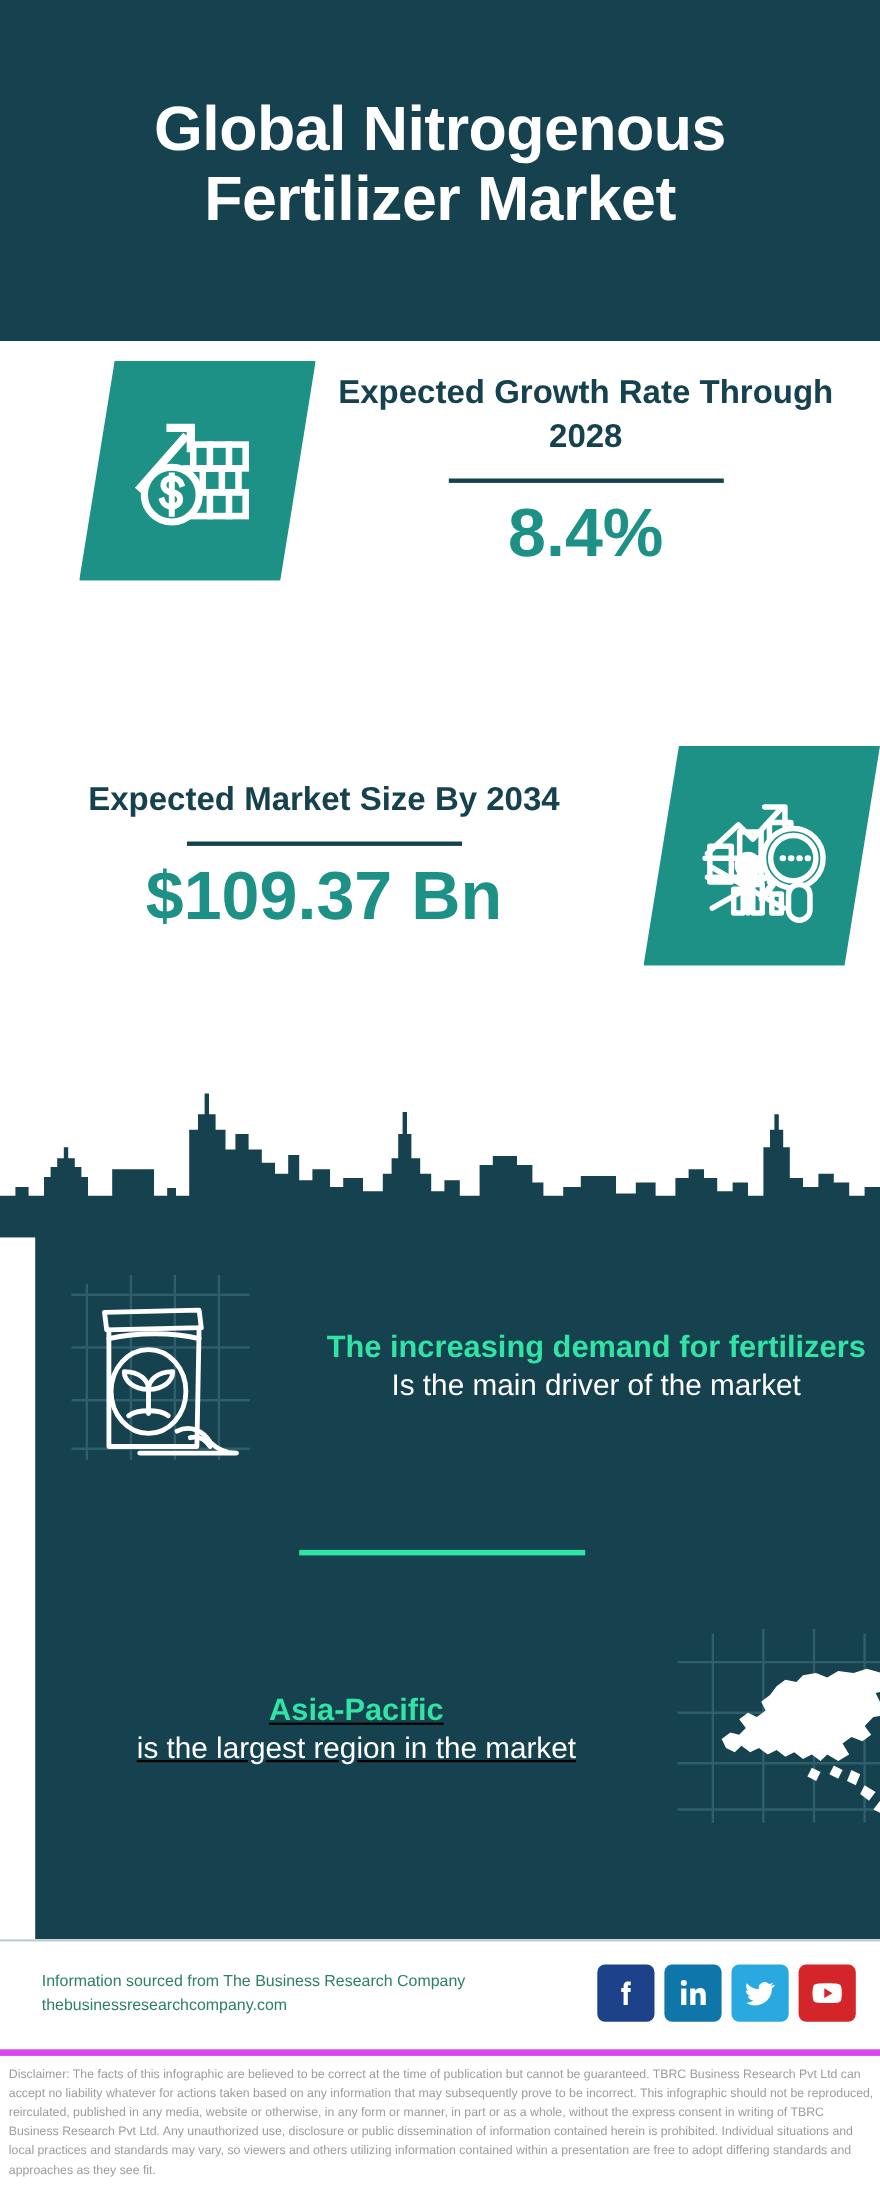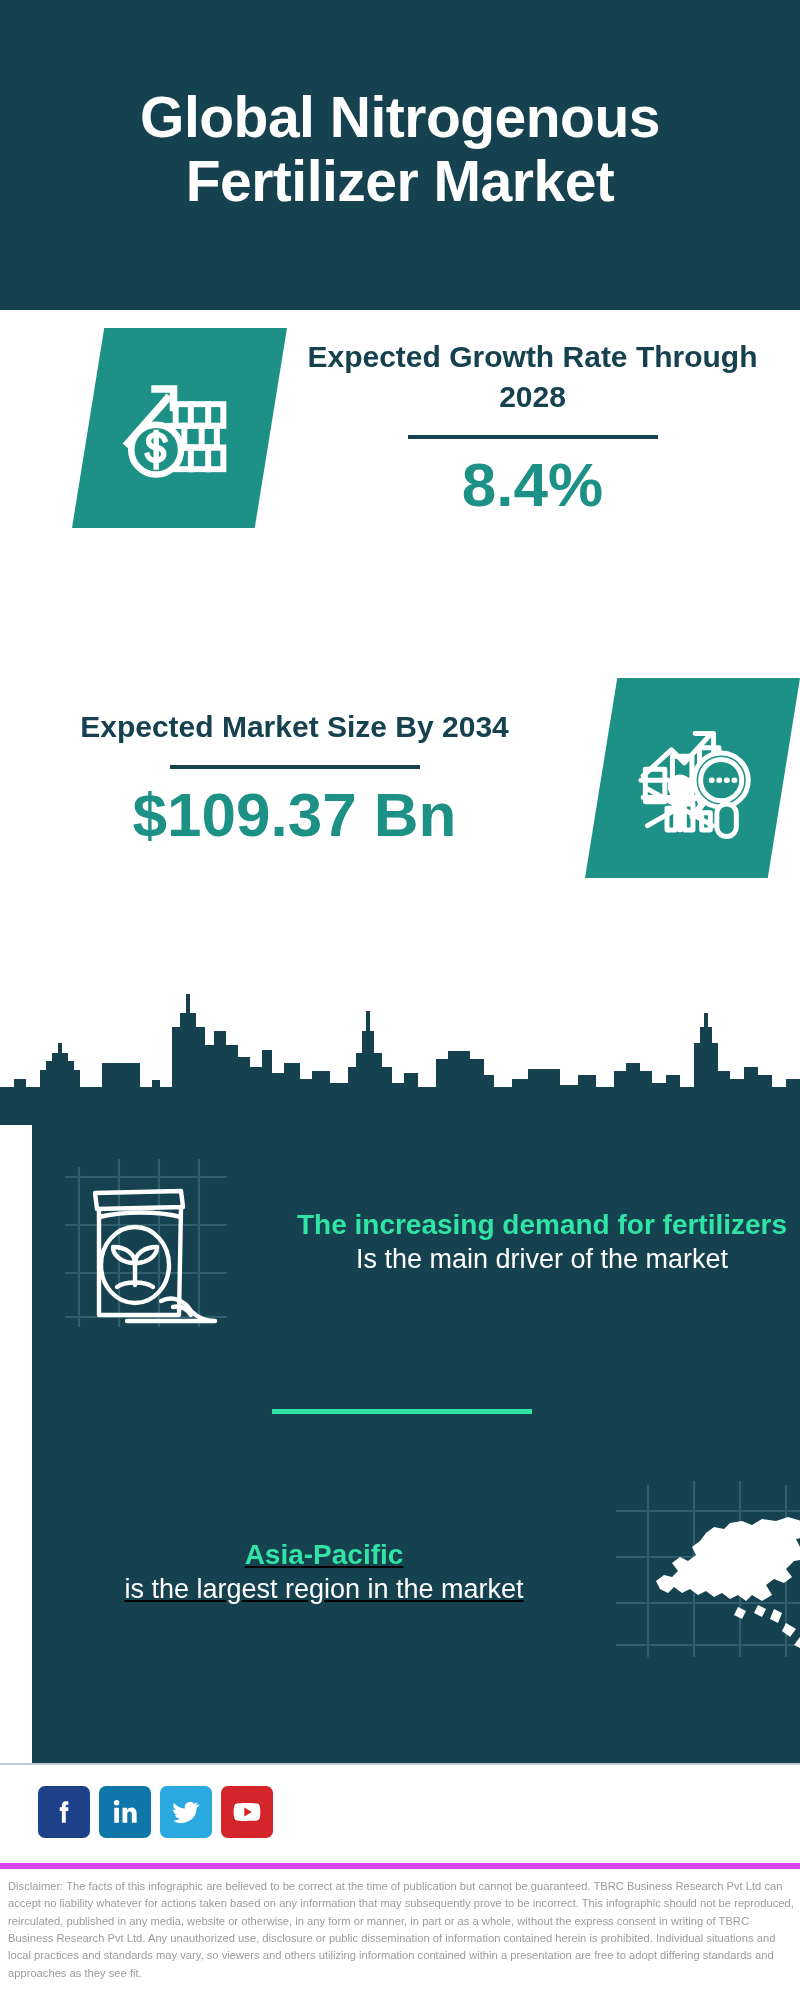--- a/index.html
+++ b/index.html
@@ -347,20 +347,24 @@
           <path fill="#ffffff" d="M176 146 L186 152 L180 160 L172 154 Z"></path>
           <path fill="#ffffff" d="M128 130 L136 134 L132 142 L124 138 Z"></path>
           <path fill="#ffffff" d="M190 160 L200 166 L192 172 L184 168 Z"></path>
         </svg>
       </span>
     </div>
   </div>
 </div>
 
 <div class="source-bar">
+  <div class="source-text">
+    <div class="source-line">Information sourced from The Business Research Company</div>
+    <div class="source-line">thebusinessresearchcompany.com</div>
+  </div>
   <div class="socials">
     <a class="social" style="background:#1d4289">
       <svg width="30" height="30" viewBox="0 0 24 24" fill="#ffffff">
           <path d="M15.5 8.2h-2.1V7c0-.6.4-.8.7-.8h1.4V3.4h-2C11.2 3.4 10.3 5 10.3 7v1.2H8.6v2.9h1.7v9.5h3.1v-9.5h2l.1-2.9z"></path>
         </svg>
     </a>
     <a class="social" style="background:#0e76a8">
       <svg width="30" height="30" viewBox="0 0 24 24" fill="#ffffff">
           <circle cx="5.3" cy="4.6" r="2.2"></circle>
           <rect x="3.4" y="8.6" width="3.8" height="12"></rect>

